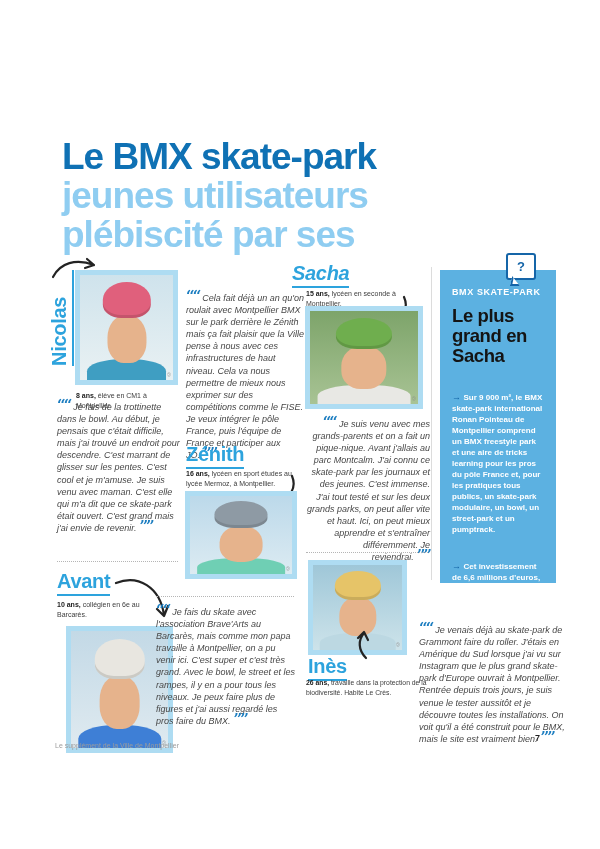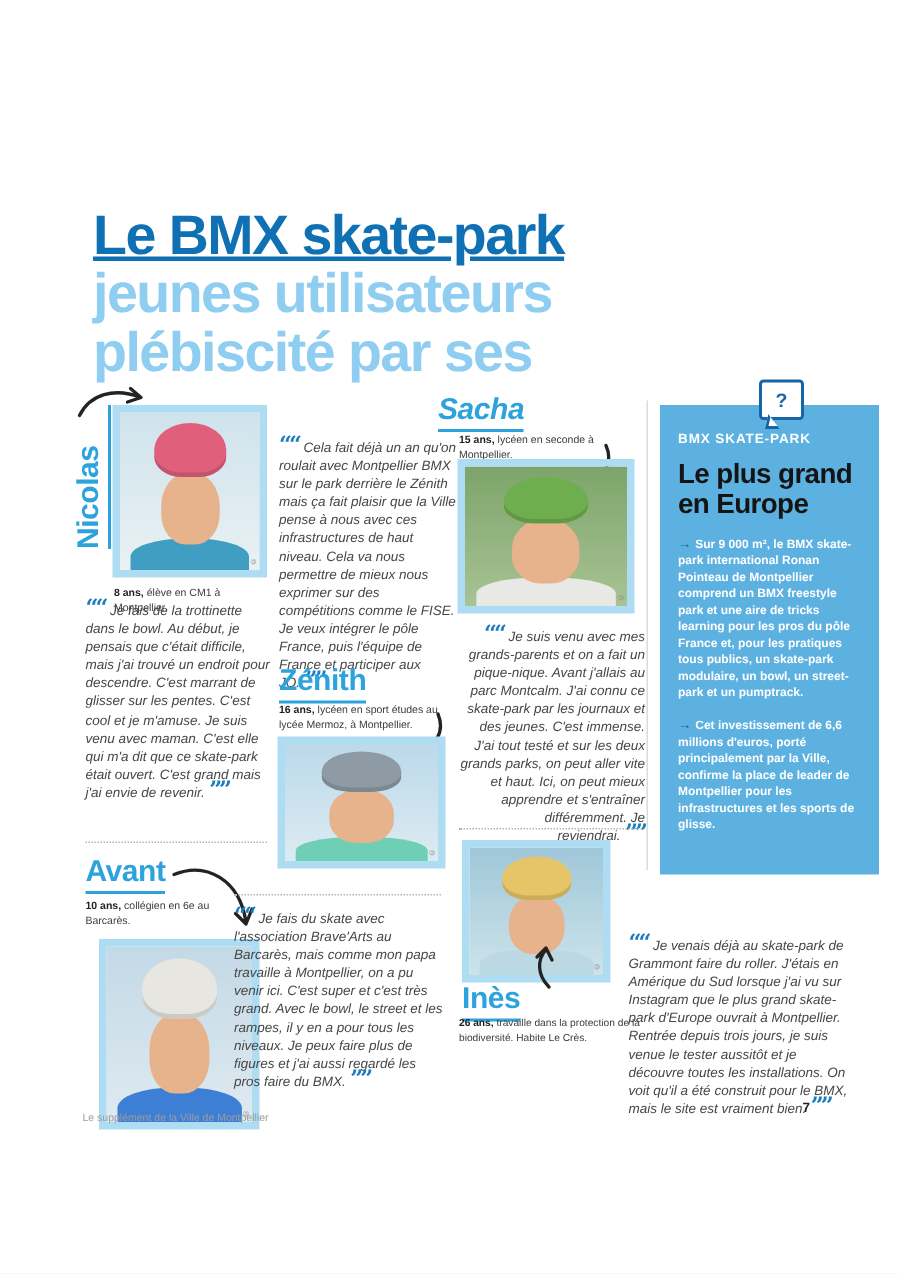--- a/index.html
+++ b/index.html
@@ -2,21 +2,21 @@
 <html style="--accent-dark: #0f71b4; --accent-light: #8fcdf1; --name-blue: #2da3dd; --quote-blue: #1b7dc0; --sidebar-bg: #5cb1e1;"><head>
 <meta charset="utf-8">
 <style>
   html,body{margin:0;padding:0;background:#fff;}
   .page{position:relative;width:600px;height:849px;background:#fff;outline:1px solid #e2e2e2;
         font-family:"Liberation Sans",sans-serif;overflow:hidden;}
   .abs{position:absolute;}
 
   
   .title{left:62px;top:137px;width:430px;font-weight:bold;font-size:37px;line-height:39px;letter-spacing:-1px;}
-  .title .t1{color:var(--accent-dark);text-decoration:underline;}
+  .title .t1{color:var(--accent-dark);}
   .title .t2{color:var(--accent-light);}
 
   
   .pname{margin:0;font-size:20px;font-weight:bold;color:var(--name-blue);letter-spacing:-0.3px;
          border-bottom:2.5px solid var(--name-blue);display:inline-block;padding-bottom:1px;}
   .vert{transform:rotate(-90deg) translateX(-96px);transform-origin:top left;width:96px;}
 
   
   .cap{margin:0;font-size:7px;line-height:9.5px;color:#3c3c3c;}
   .cap b{color:#222;}
@@ -39,25 +39,25 @@
   .ph-helmet{position:absolute;top:7%;left:50%;transform:translateX(-50%);width:52%;height:34%;
              background:var(--helmet);border-radius:50% 50% 38% 38%;box-shadow:inset 0 -3px 0 rgba(0,0,0,.12);}
   .ph-credit{position:absolute;right:1px;bottom:4px;font-size:5px;color:#8a8a8a;
              writing-mode:vertical-rl;transform:rotate(180deg);letter-spacing:.5px;}
 
   
   .dots{border-top:1.6px dotted #b5b5b5;height:0;}
   .vrule{width:1px;background:#dcdcdc;}
 
   
-  .sidebar{left:440px;top:270px;width:146px;height:313px;background:var(--sidebar-bg);
+  .sidebar{left:440px;top:270px;width:116px;height:313px;background:var(--sidebar-bg);
            box-sizing:border-box;padding:17px 11px 0 12px;}
   .sb-label{margin:0;font-size:9px;font-weight:bold;color:#fff;letter-spacing:.6px;}
   .sb-title{margin:9px 0 0 0;font-size:18.5px;line-height:20px;font-weight:bold;color:#141414;letter-spacing:-0.4px;}
-  .sb-p{margin:11px 0 0 0;font-size:8px;line-height:11px;font-weight:bold;color:#fff;}
+  .sb-p{margin:26px 0 0 0;font-size:8px;line-height:11px;font-weight:bold;color:#fff;}
   .sb-arrow{color:#1263a5;font-weight:bold;}
   .sb-arrow::before{content:"\2192\00a0 ";font-size:9px;}
 
   
   .bubble{left:506px;top:253px;width:26px;height:23px;background:#fff;border:2.5px solid #1565a8;
           border-radius:3px;display:flex;align-items:center;justify-content:center;z-index:3;}
   .bubble span{color:#1565a8;font-weight:bold;font-size:13px;}
   .bubble::after{content:"";position:absolute;left:3px;bottom:-8px;width:8px;height:8px;background:#fff;
           border-left:2.5px solid #1565a8;border-bottom:2.5px solid #1565a8;
           clip-path:polygon(0 0,100% 100%,0 100%);transform:skewX(-12deg);}
@@ -194,21 +194,21 @@
     <span>travaille dans la protection de la biodiversité. Habite Le Crès.</span>
   </p>
 
   <div class="abs vrule" style="left:431px;top:267px;height:313px;"></div>
 
   <div class="abs bubble">
     <span>?</span>
   </div>
   <div class="abs sidebar">
     <p class="sb-label">BMX SKATE-PARK</p>
-    <p class="sb-title">Le plus grand en Europe</p>
+    <p class="sb-title">Le plus grand en Sacha</p>
     <p class="sb-p">
       <span class="sb-arrow"></span><span>Sur 9 000 m², le BMX skate-park international Ronan Pointeau de Montpellier comprend un BMX freestyle park et une aire de tricks learning pour les pros du pôle France et, pour les pratiques tous publics, un skate-park modulaire, un bowl, un street-park et un pumptrack.</span>
     </p>
     <p class="sb-p">
       <span class="sb-arrow"></span><span>Cet investissement de 6,6 millions d'euros, porté principalement par la Ville, confirme la place de leader de Montpellier pour les infrastructures et les sports de glisse.</span>
     </p>
   </div>
 
   <p class="abs quote" style="left:419px;top:598px;width:148px;margin-top:26px;">
     <span class="qm qo"></span><span>Je venais déjà au skate-park de Grammont faire du roller. J'étais en Amérique du Sud lorsque j'ai vu sur Instagram que le plus grand skate-park d'Europe ouvrait à Montpellier. Rentrée depuis trois jours, je suis venue le tester aussitôt et je découvre toutes les installations. On voit qu'il a été construit pour le BMX, mais le site est vraiment bien.</span><span class="qm qc"></span>

